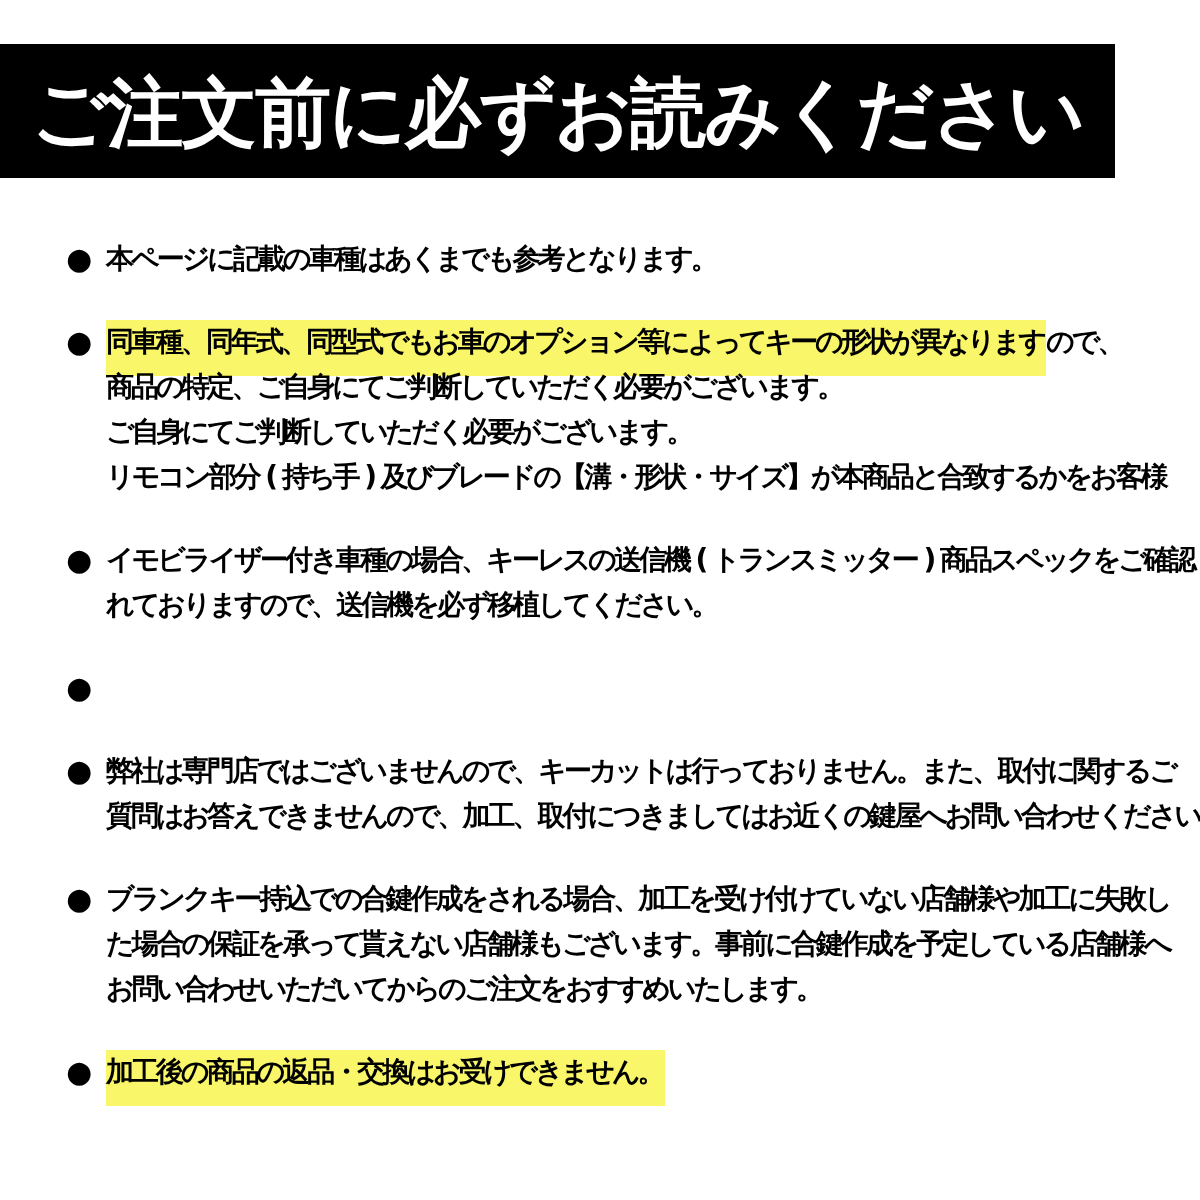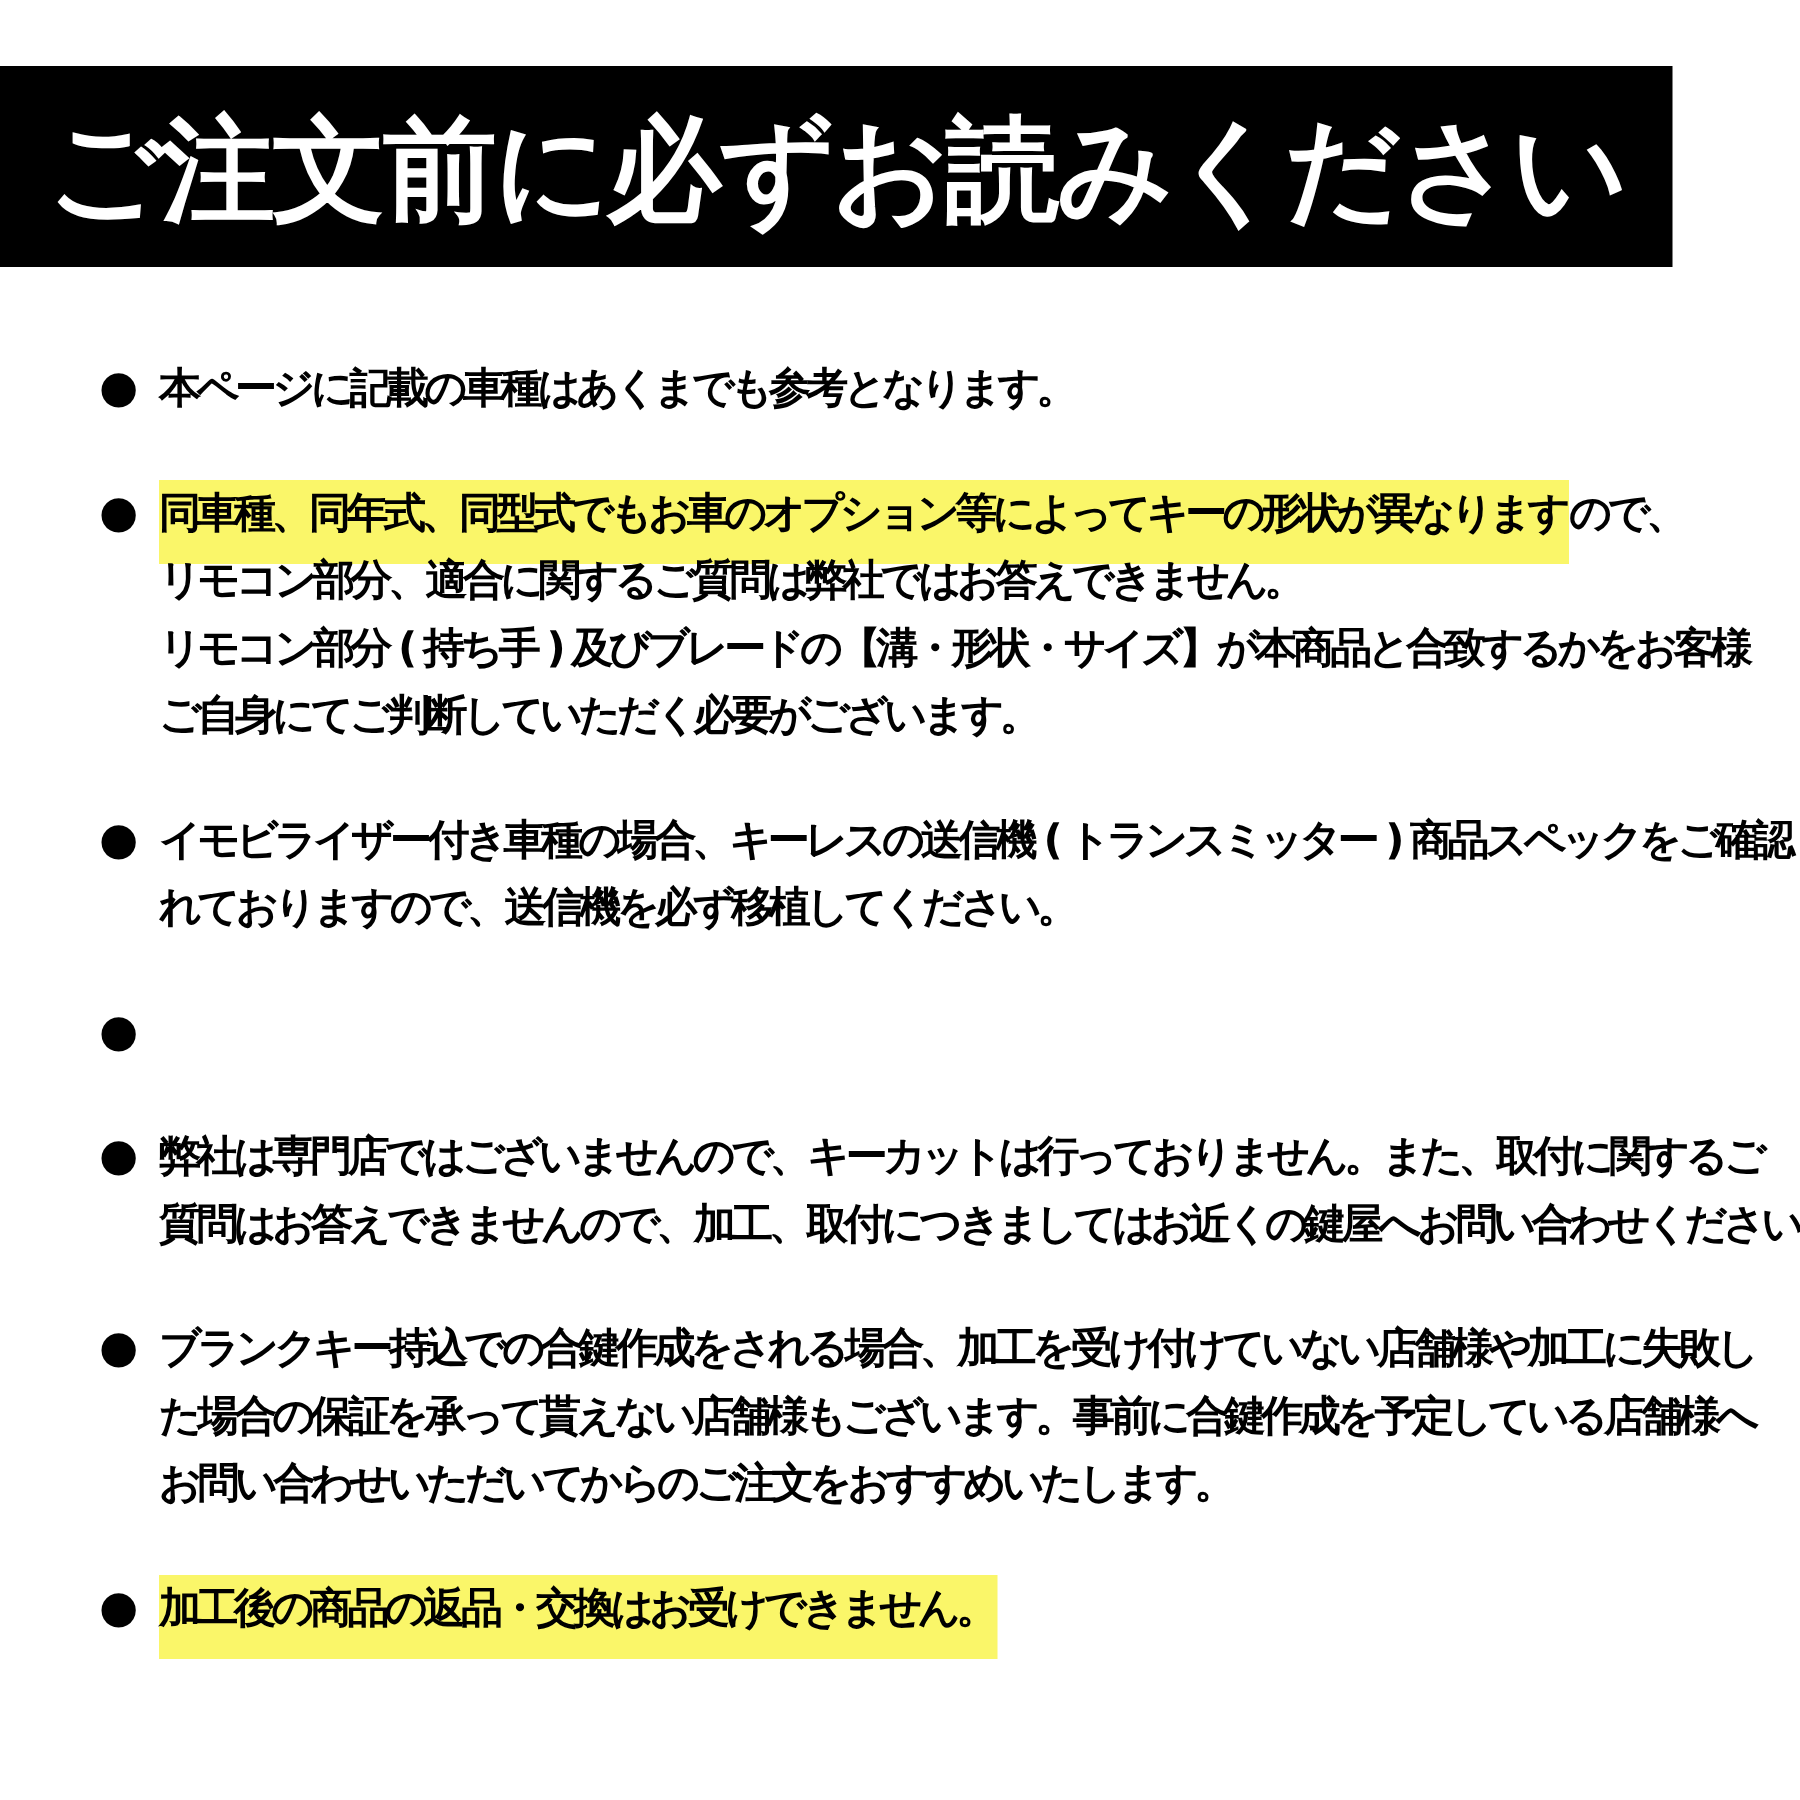--- a/index.html
+++ b/index.html
@@ -70,23 +70,23 @@
       <div class="notice">
         <span class="bullet">●</span>
         <div class="lines">
           <div class="line"><span class="seg">本ページに記載の車種はあくまでも参考となります。</span></div>
         </div>
       </div>
       <div class="notice">
         <span class="bullet">●</span>
         <div class="lines">
           <div class="line"><span class="seg hl">同車種、同年式、同型式でもお車のオプション等によってキーの形状が異なります</span><span class="seg">ので、</span></div>
-          <div class="line"><span class="seg">リモコン部分、適合に関するご質問は弊社ではお答えできません。</span></div>
+          <div class="line"><span class="seg">商品の特定、ご自身にてご判断していただく必要がございます。</span></div>
+          <div class="line"><span class="seg">ご自身にてご判断していただく必要がございます。</span></div>
           <div class="line"><span class="seg">リモコン部分 ( 持ち手 ) 及びブレードの【溝・形状・サイズ】が本商品と合致するかをお客様</span></div>
-          <div class="line"><span class="seg">ご自身にてご判断していただく必要がございます。</span></div>
         </div>
       </div>
       <div class="notice">
         <span class="bullet">●</span>
         <div class="lines">
           <div class="line"><span class="seg">イモビライザー付き車種の場合、キーレスの送信機 ( トランスミッター ) 商品スペックをご確認</span></div>
           <div class="line"><span class="seg">れておりますので、送信機を必ず移植してください。</span></div>
         </div>
       </div>
       <div class="notice">

